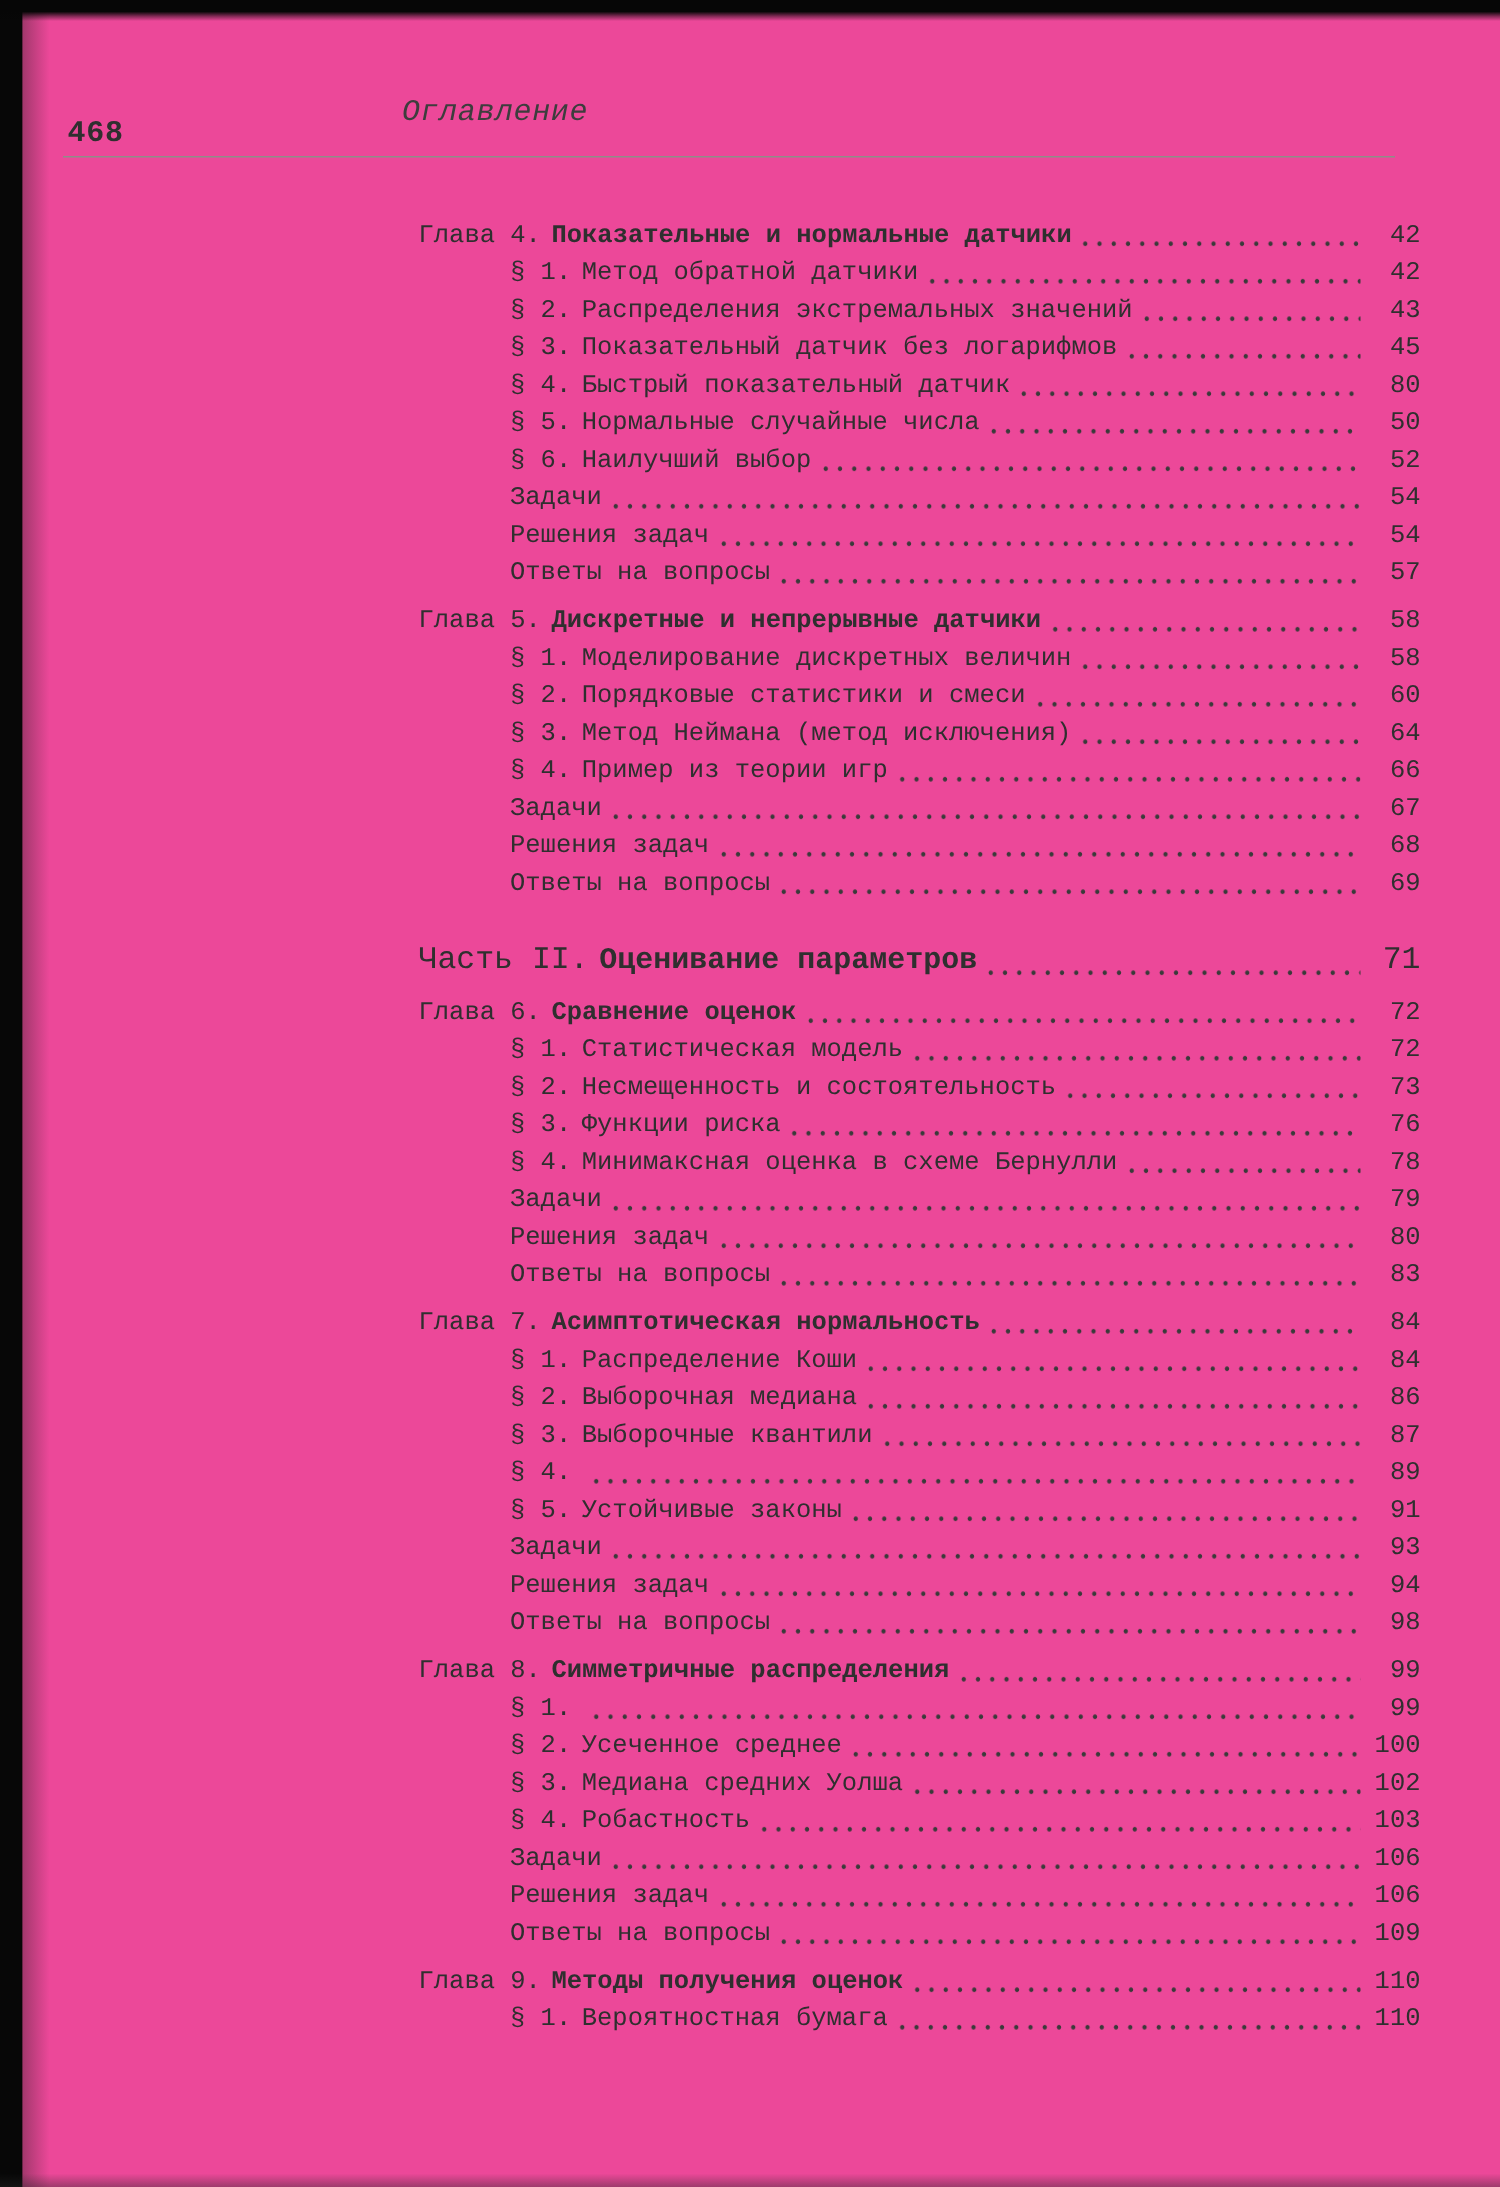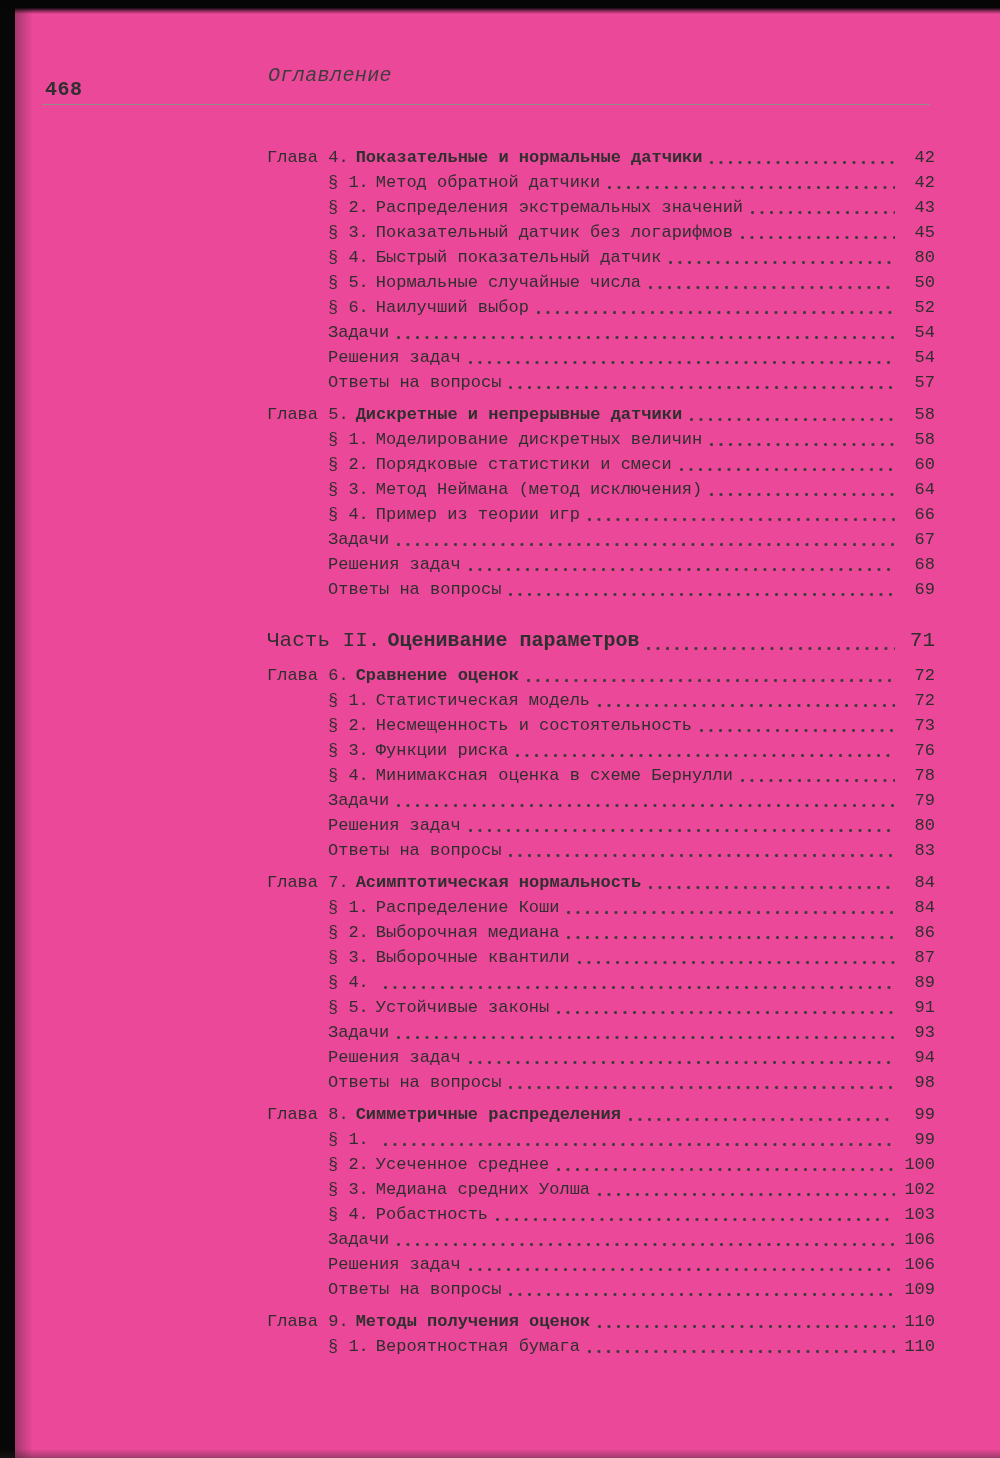--- a/index.html
+++ b/index.html
@@ -43,21 +43,21 @@
     position: absolute; top: 64px; left: 268px;
     font-size: 20px; font-style: italic; color: #3d3d3d; letter-spacing: 0.4px;
   }
   .header-rule {
     position: absolute; top: 104px; left: 42px; width: 888px; height: 1px;
     background: #8f8d88;
   }
 
   
   .toc {
-    position: absolute; top: 138px; left: 267px; width: 668px;
+    position: absolute; top: 138px; left: 279px; width: 668px;
     font-size: 17px;
   }
   .row {
     display: flex; align-items: baseline;
     line-height: 25px; white-space: nowrap;
   }
   .item-row { padding-left: 61px; }
   .chapter-row { margin-top: 7px; }
   .part-row { margin-top: 23px; margin-bottom: 6px; font-size: 21px; line-height: 31px; }
   .label { margin-right: 7px; flex: 0 0 auto; }

